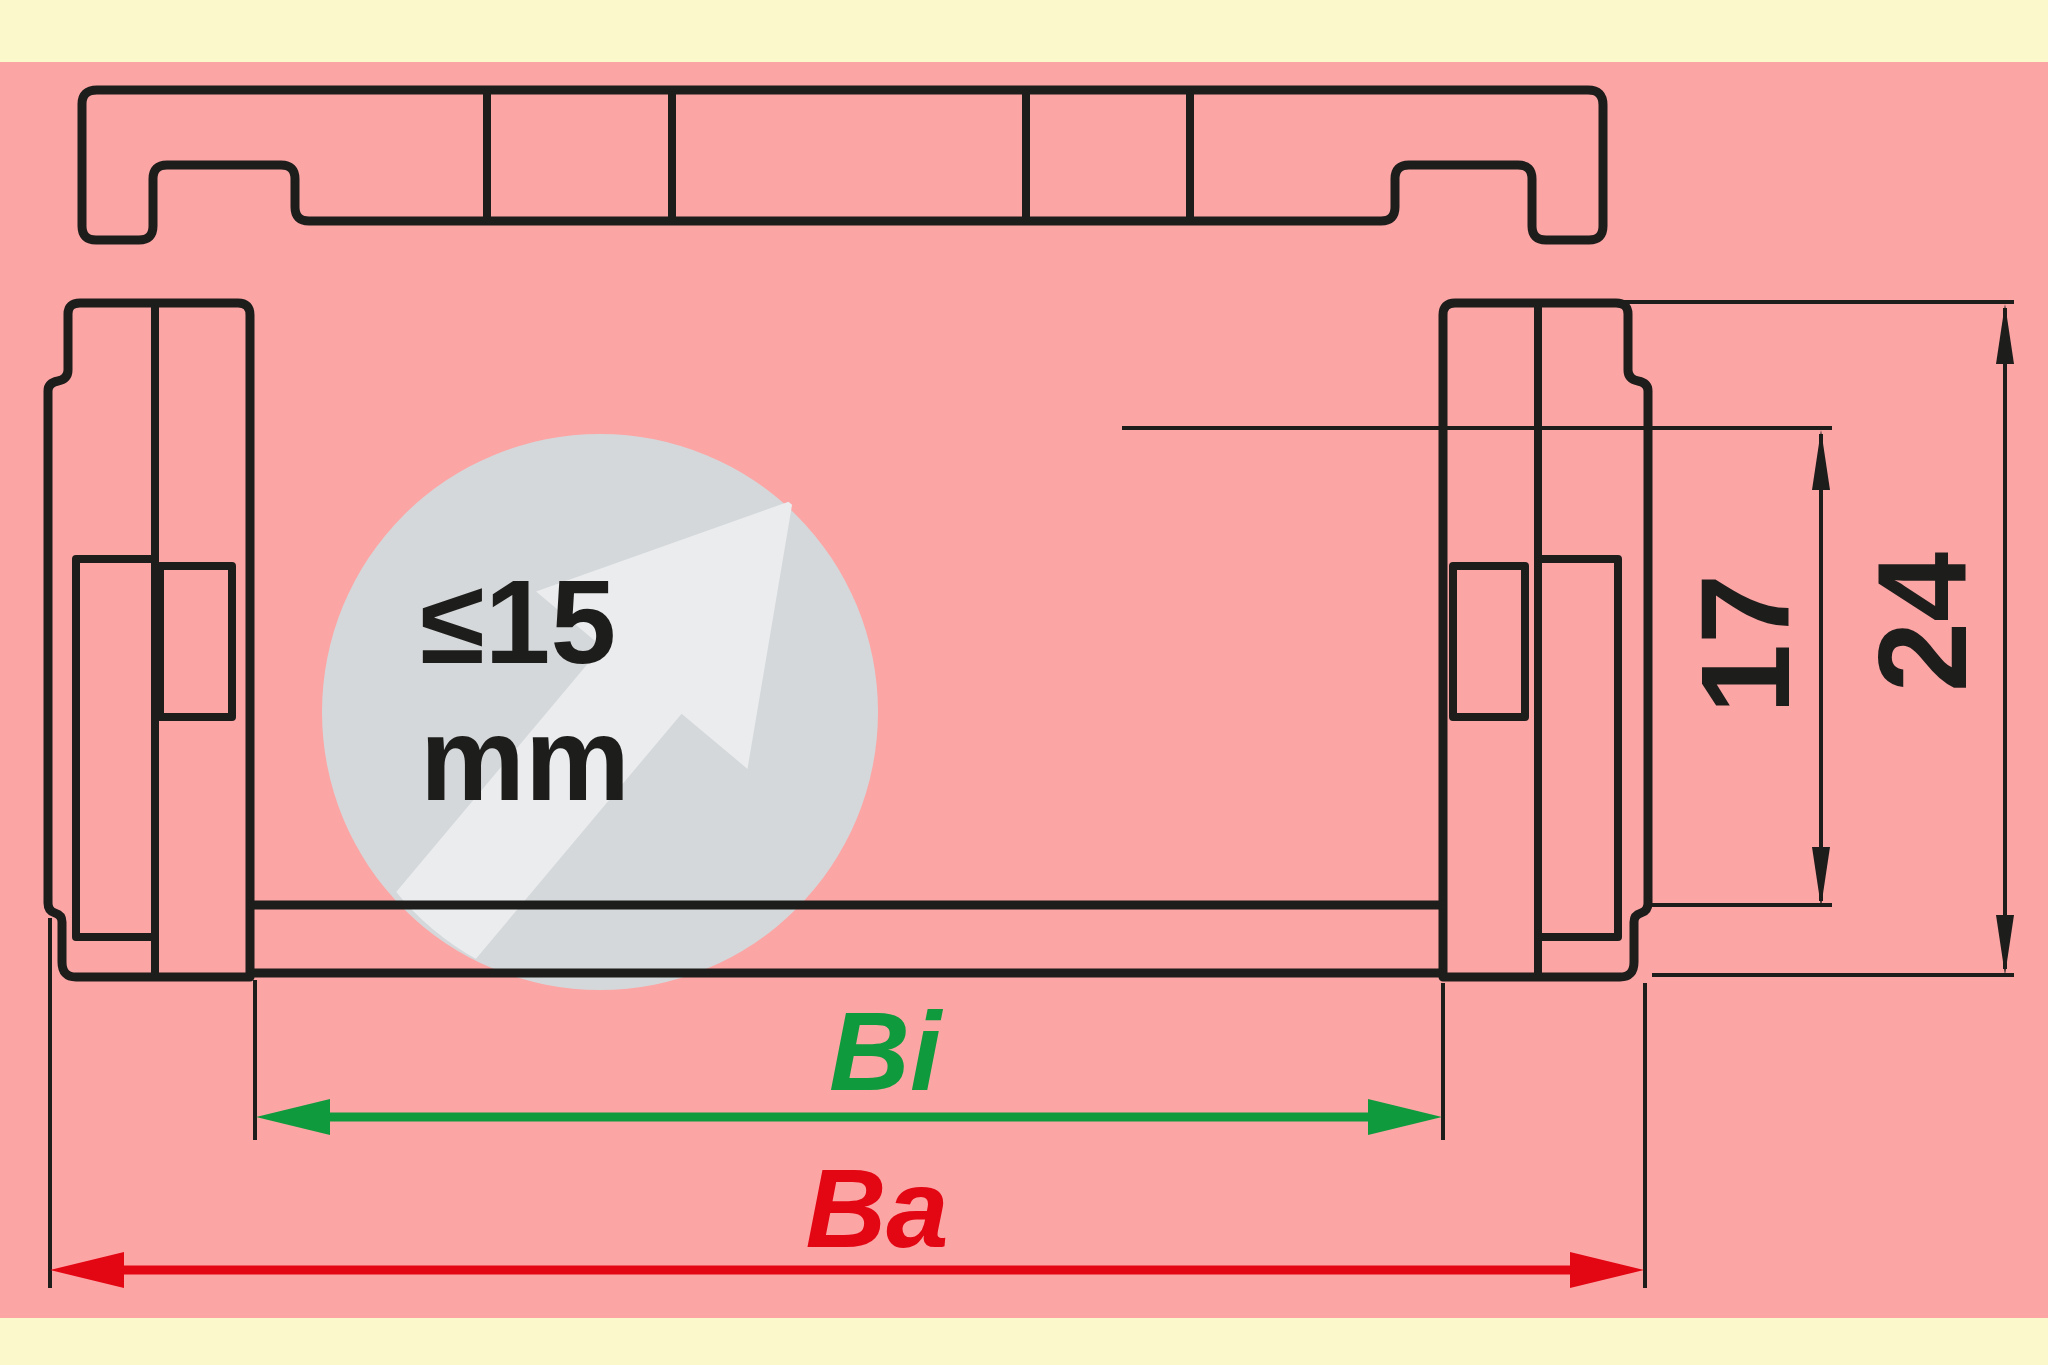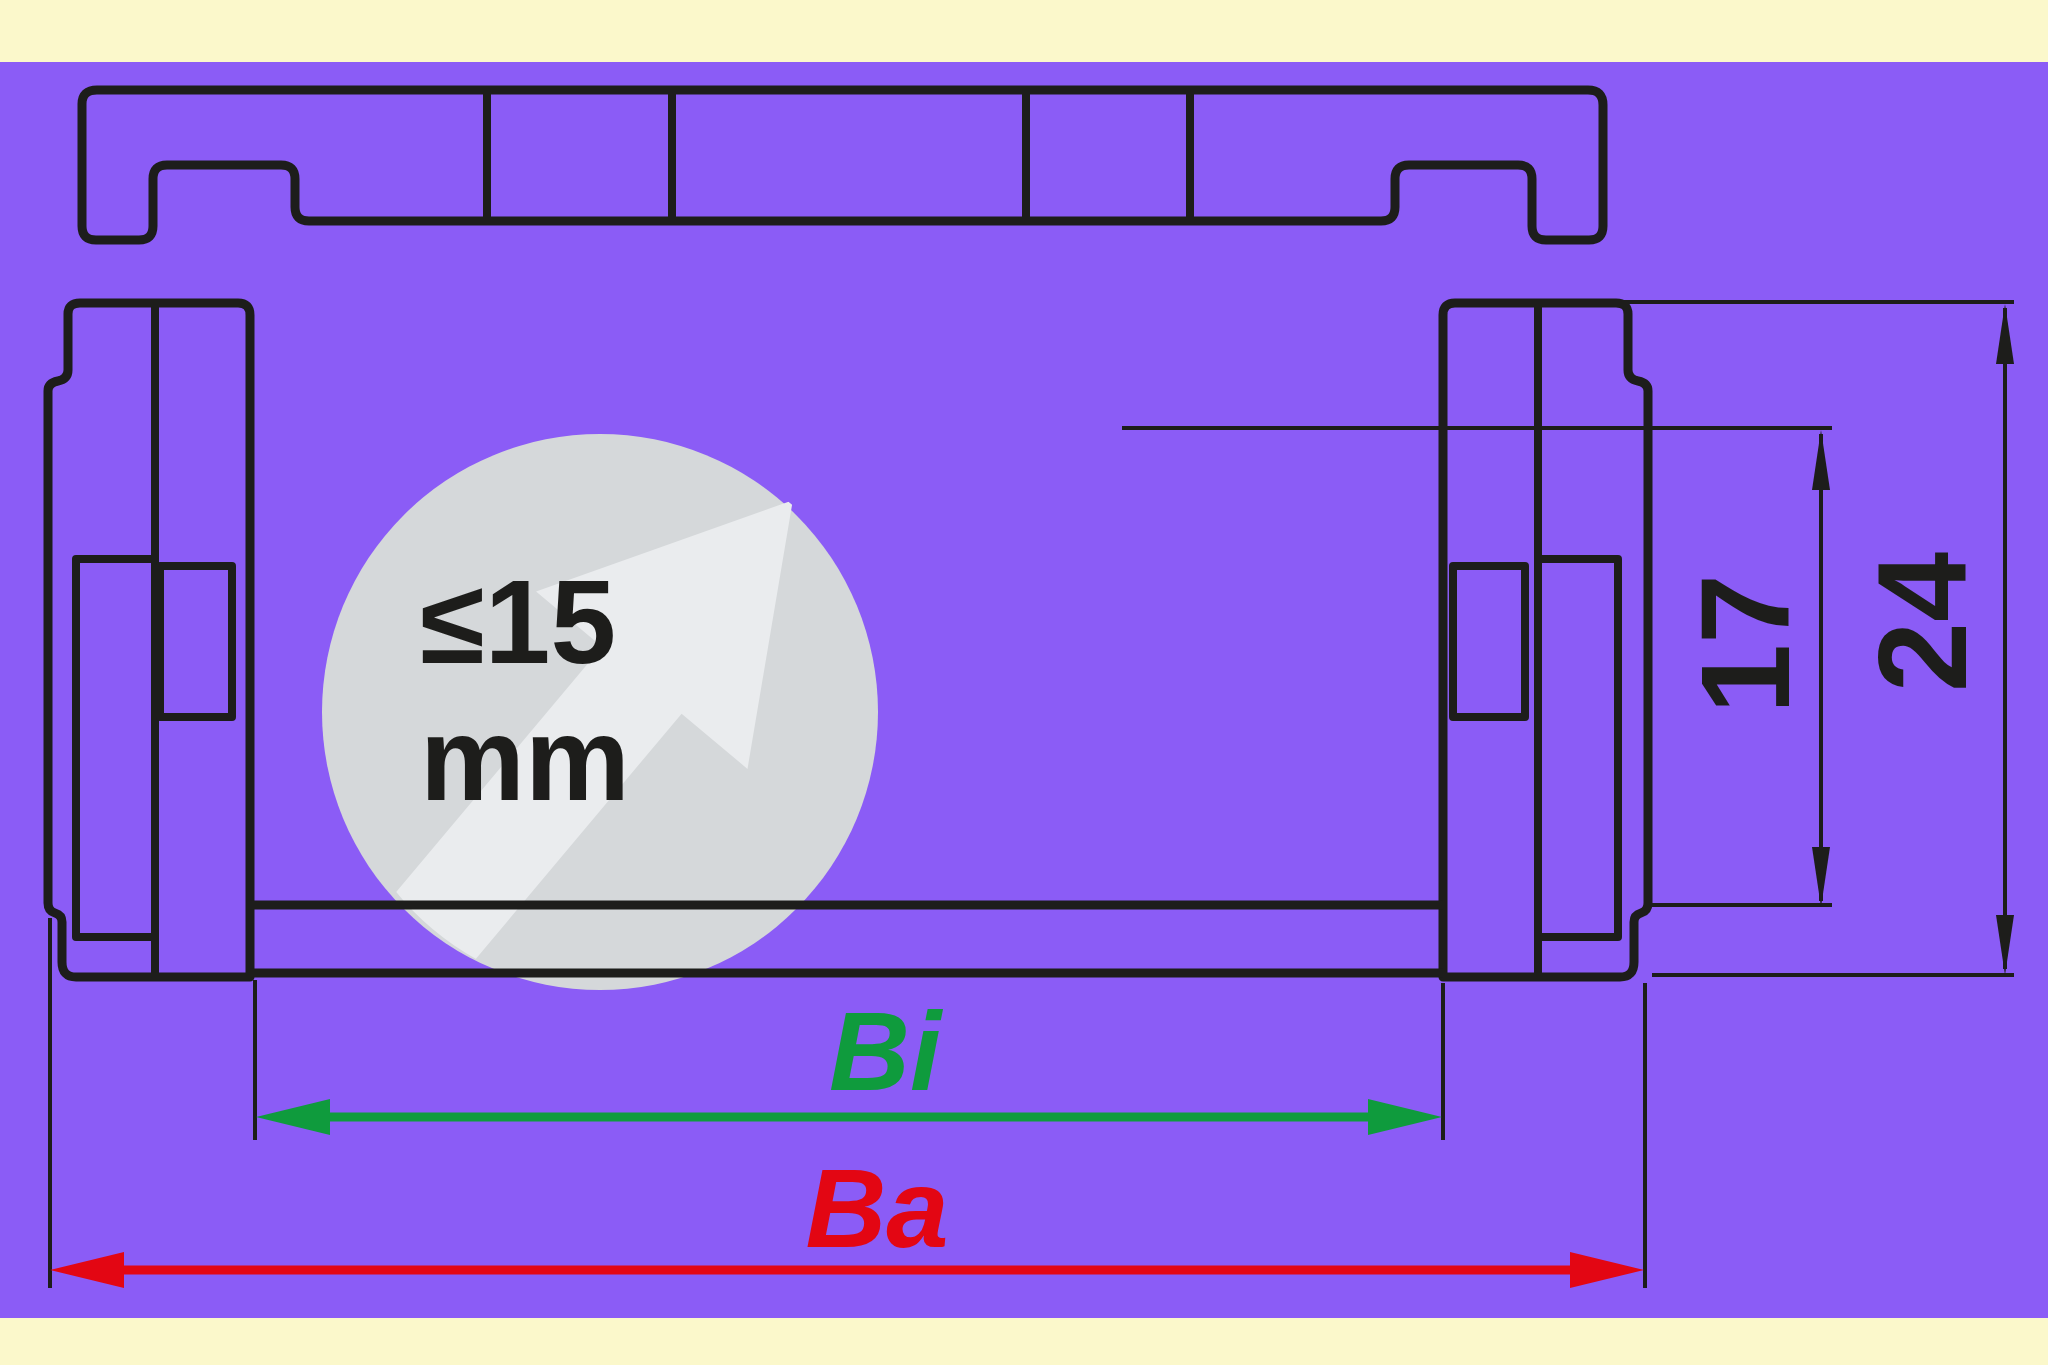--- a/index.html
+++ b/index.html
@@ -1,16 +1,16 @@
 <!DOCTYPE html>
 <html><head>
 <meta charset="utf-8">
 <style>
   html,body{margin:0;padding:0;background:#ffffff;}
-  .stage{position:relative;width:2048px;height:1365px;background:#8b5cf6;overflow:hidden;
+  .stage{position:relative;width:2048px;height:1365px;background:#fca5a5;overflow:hidden;
          font-family:"Liberation Sans", sans-serif;}
   svg{position:absolute;inset:0;display:block;}
   text{font-family:"Liberation Sans", sans-serif;}
   .wm-text{font-size:118px;font-weight:700;}
   .dim-text{font-size:126px;font-weight:700;}
   .width-label{font-size:112px;font-weight:700;font-style:italic;}
 </style>
 </head>
 <body>
 

